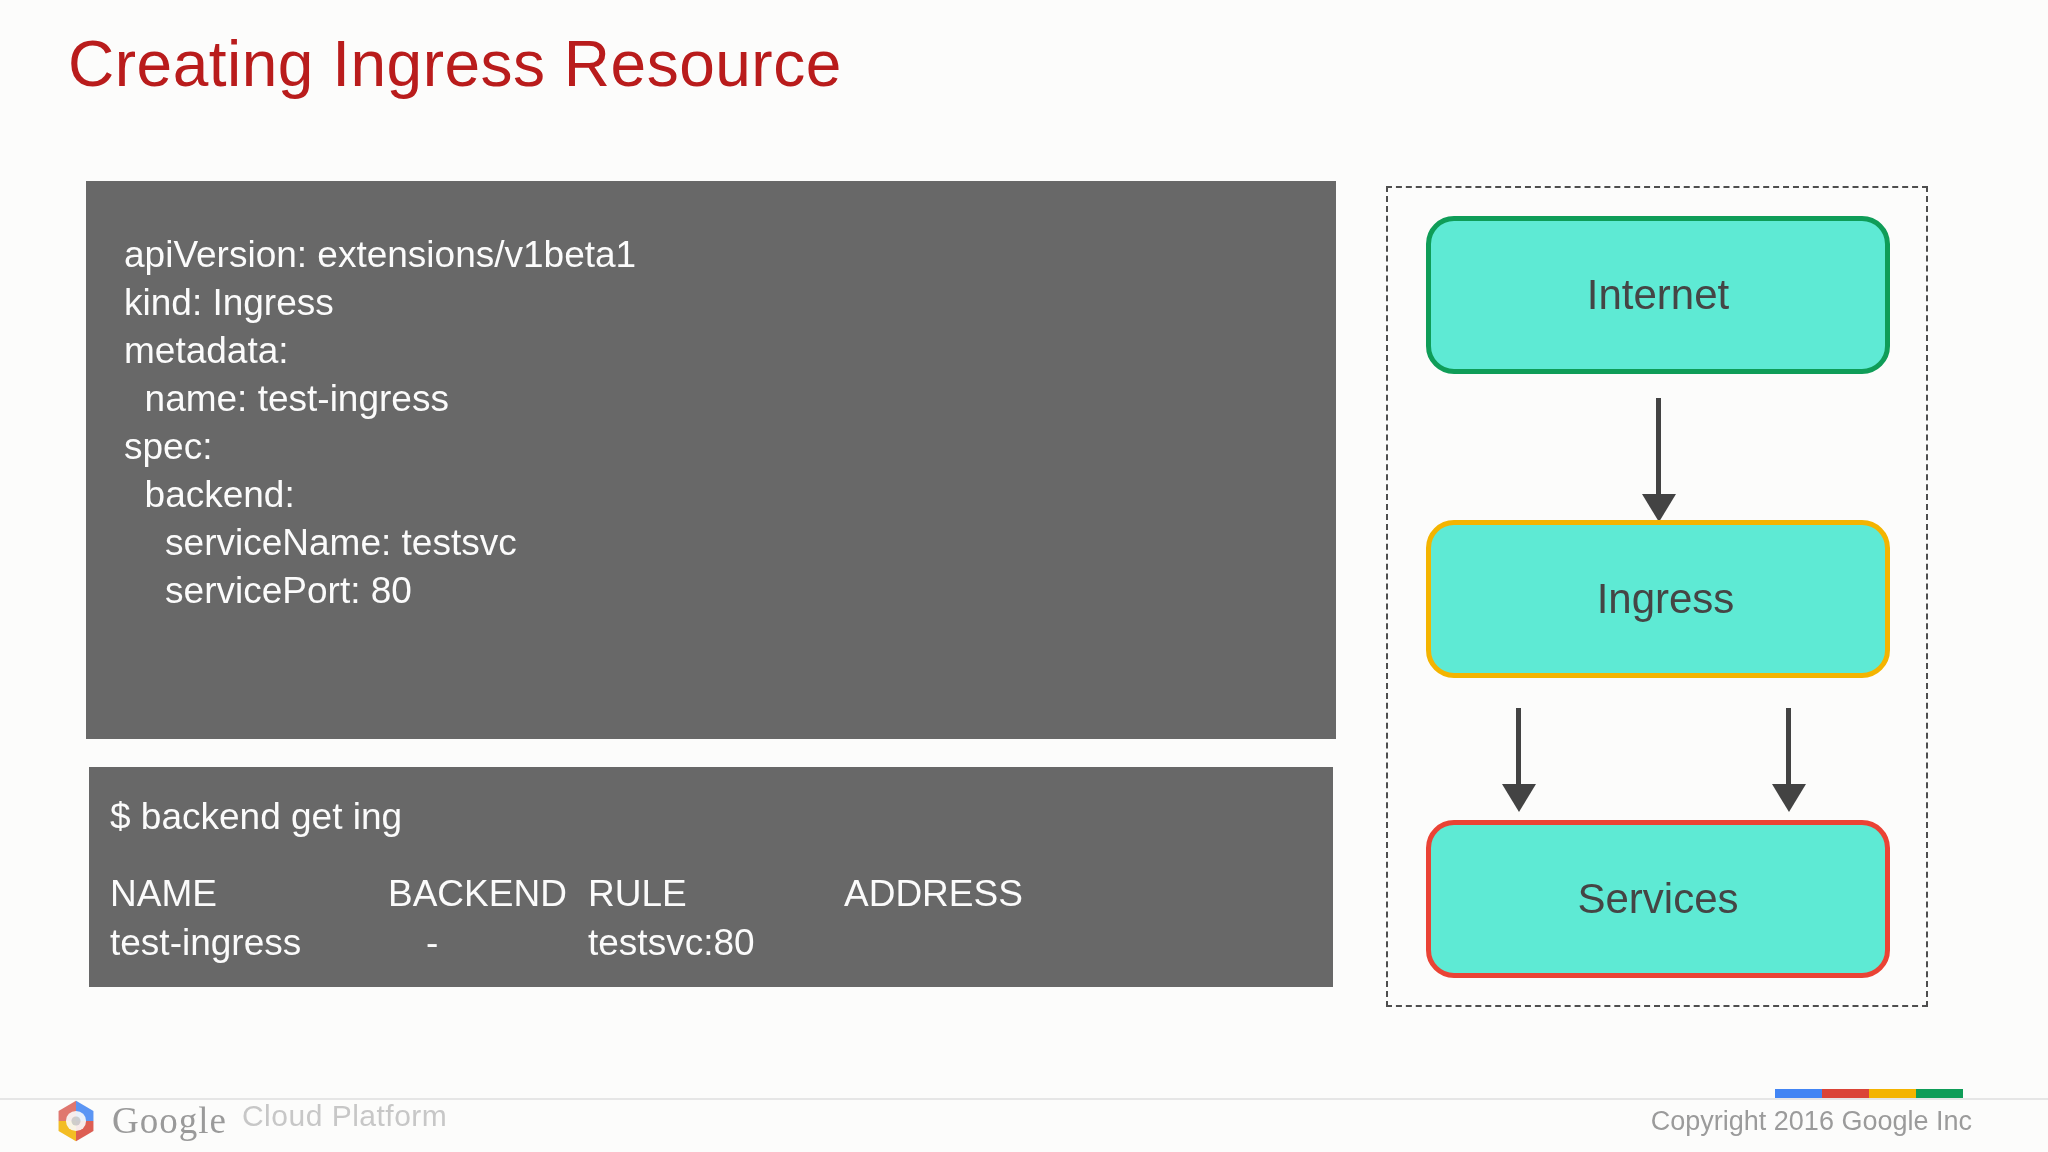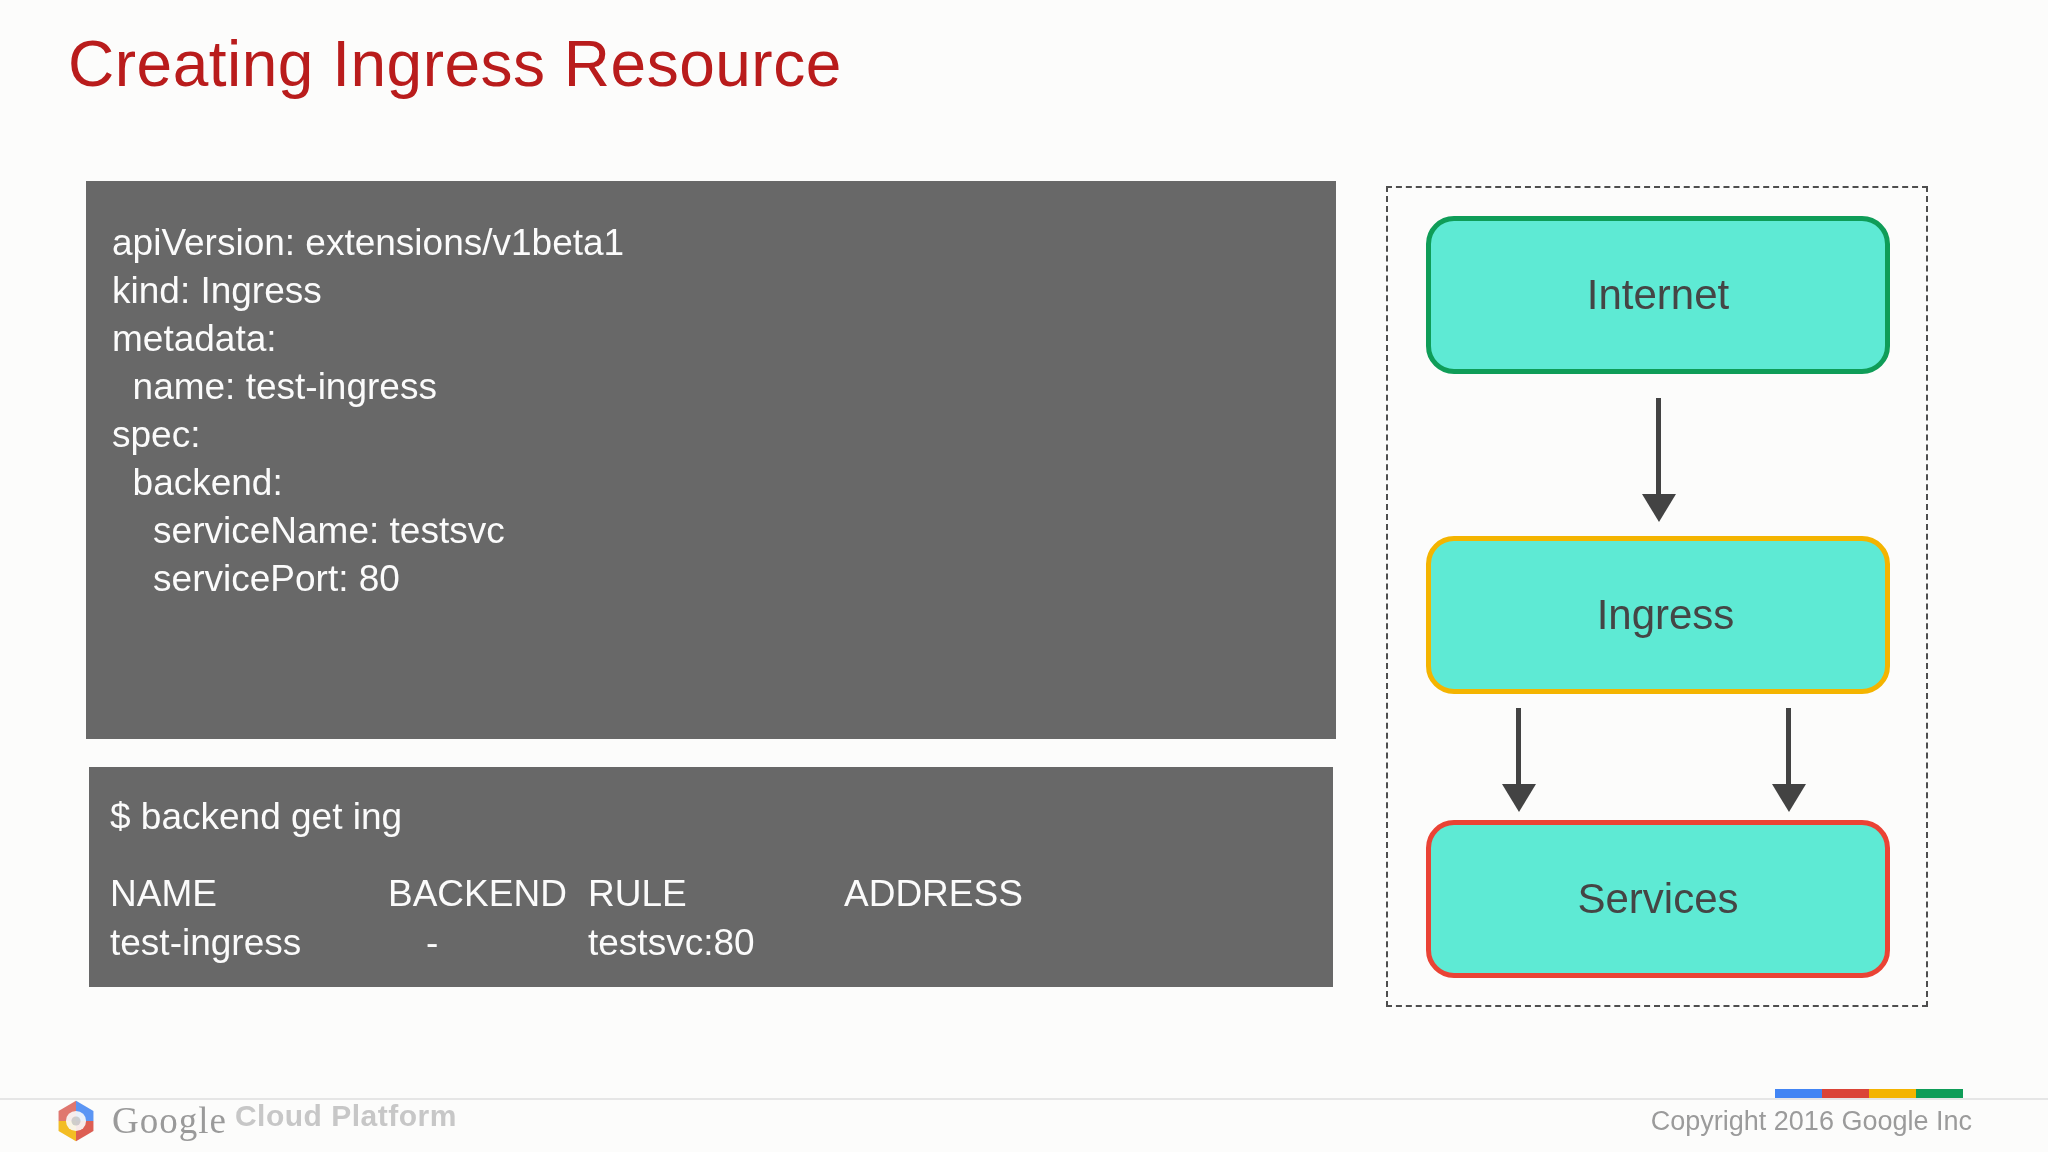--- a/index.html
+++ b/index.html
@@ -13,21 +13,21 @@
     font-size:64px;line-height:76px;font-weight:300;
     color:#b91c1c;letter-spacing:0.5px;
   }
   
   .code-panel{
     position:absolute;background:#686868;color:#fbfbfb;
     box-sizing:border-box;
   }
   .yaml-panel{left:86px;top:181px;width:1250px;height:558px;padding:34px 20px 0 22px;}
   .yaml-code{
-    margin:4px;font-family:inherit;white-space:pre;
+    margin:16px;font-family:inherit;white-space:pre;
     font-size:37px;line-height:48px;font-weight:400;
   }
   .term-panel{left:89px;top:767px;width:1244px;height:220px;padding:26px 20px 0 21px;}
   .term-command{font-size:37px;line-height:48px;}
   .term-table{
     display:grid;grid-template-columns:278px 200px 256px auto;
     margin-top:28px;font-size:37px;line-height:49px;
   }
   .term-cell{white-space:nowrap;}
   .term-cell.dash{padding-left:38px;}
@@ -37,21 +37,21 @@
     position:absolute;left:1386px;top:186px;width:542px;height:821px;
     border:2px dashed #4e4e4e;box-sizing:border-box;
   }
   .diagram-node{
     position:absolute;left:38px;width:464px;height:158px;
     border-radius:28px;background:#5eead4;box-sizing:border-box;
     display:flex;align-items:center;justify-content:center;
     font-size:42px;color:#454545;border:5px solid #888;
   }
   .node-internet{top:28px;}
-  .node-ingress{top:348px;padding-left:15px;}
+  .node-ingress{top:332px;padding-left:15px;}
   .node-services{top:632px;}
   .diagram-arrow{
     position:absolute;width:5px;background:#434343;
   }
   .diagram-arrow::after{
     content:"";position:absolute;left:50%;bottom:-26px;
     transform:translateX(-50%);
     border:17px solid transparent;border-bottom:0;
     border-top:28px solid #434343;
   }
@@ -73,21 +73,21 @@
   .gcp-logo{
     position:absolute;left:54px;top:1099px;
     display:flex;align-items:flex-start;
   }
   .gcp-hex{width:44px;height:44px;flex:0 0 auto;}
   .logo-google{
     font-family:"Liberation Serif",serif;
     font-size:37px;color:#9a9a9a;margin-left:14px;letter-spacing:1px;
   }
   .logo-suffix{
-    font-size:30px;color:#c7c7c7;margin-left:8px;font-weight:700;letter-spacing:0.5px;
+    font-size:30px;color:#c7c7c7;margin-left:15px;font-weight:400;letter-spacing:0.5px;
   }
 </style>
 </head>
 <body>
 
 <div class="slide-title">Creating Ingress Resource</div>
 
 <div class="code-panel yaml-panel">
   <pre class="yaml-code">apiVersion: extensions/v1beta1
 kind: Ingress

